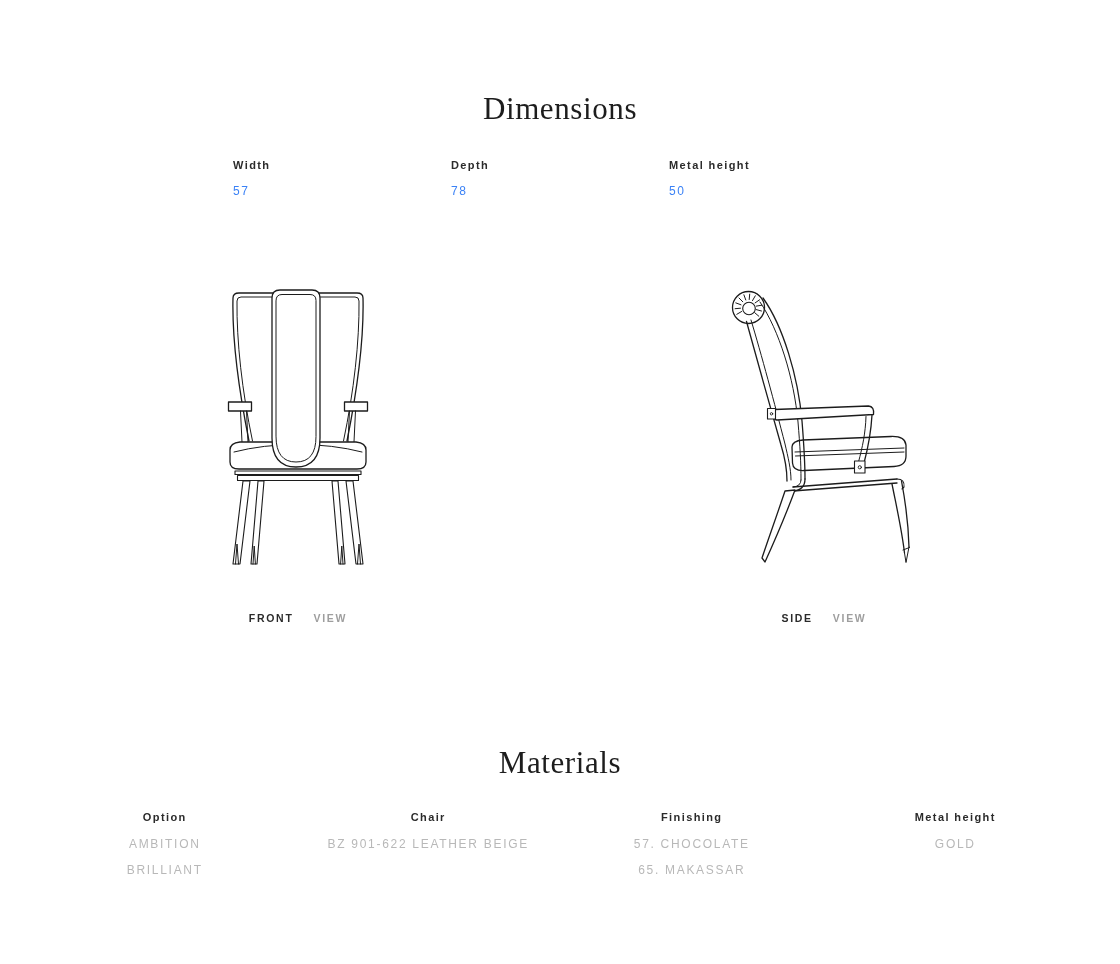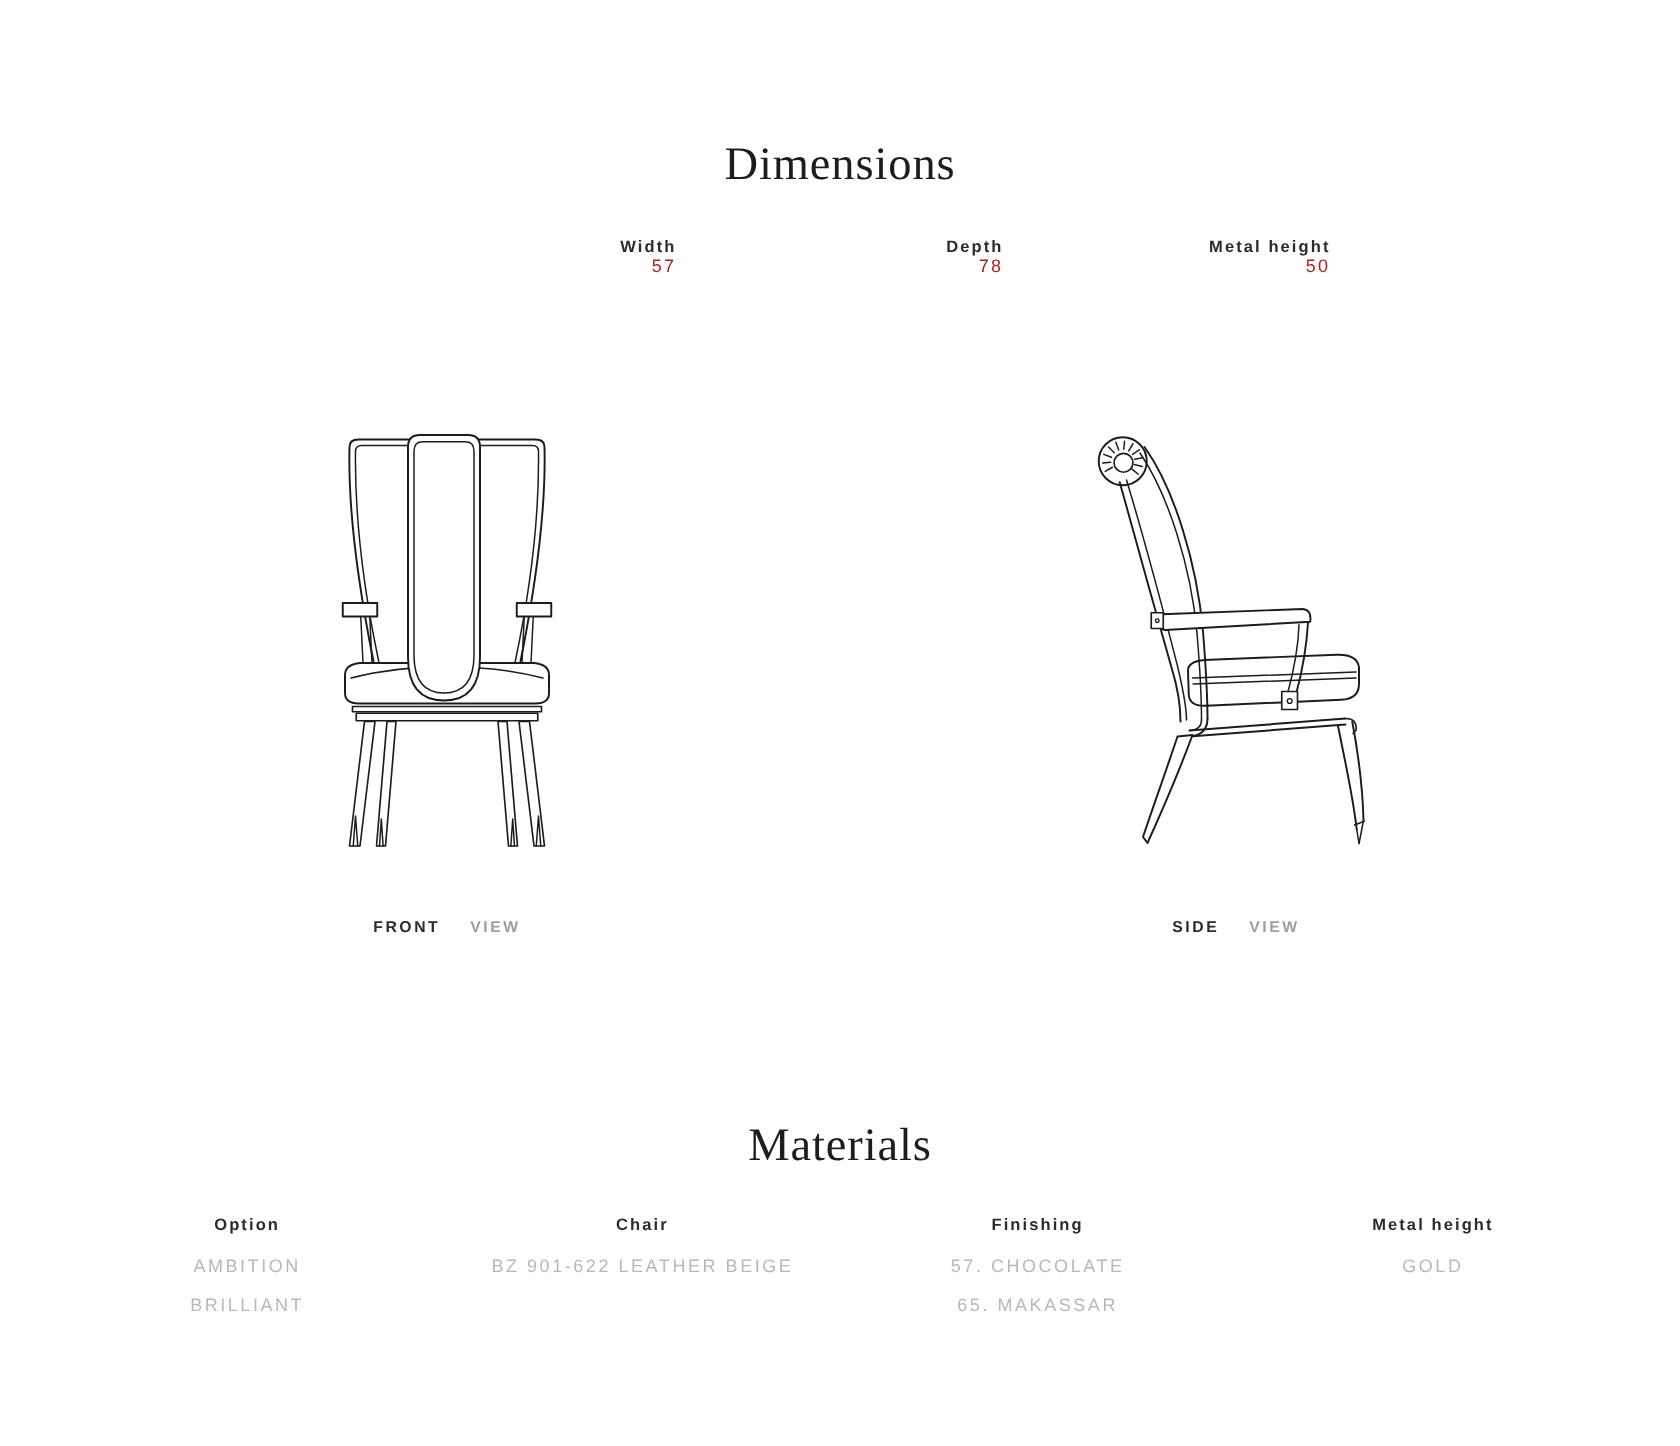--- a/index.html
+++ b/index.html
@@ -20,28 +20,29 @@
     color: #1d1d1d;
     letter-spacing: 0.6px;
   }
   #dimensions-title { top: 64px; }
   #materials-title  { top: 718px; }
 
   .stats-row {
     position: absolute; top: 159px; left: 233px; width: 654px;
     display: flex;
   }
-  .stat { flex: 1; text-align: right; }
+  .stat { flex: 1; text-align: left; }
   .stat-label {
     font-size: 11px; line-height: 12px; font-weight: 700;
     letter-spacing: 1.4px; color: #2b2b2b;
   }
   .stat-value {
+    margin-top: 14px;
     font-size: 12px; line-height: 12px;
-    letter-spacing: 1.6px; color: #b91c1c;
+    letter-spacing: 1.6px; color: #3b82f6;
   }
 
   .chair-front { position: absolute; left: 223px; top: 283px; width: 150px; height: 290px; }
   .chair-side  { position: absolute; left: 725px; top: 281px; width: 200px; height: 290px; }
   .chair-front svg, .chair-side svg { display: block; }
 
   .view-caption {
     position: absolute; top: 612px; width: 180px;
     text-align: center;
     font-size: 10.5px; line-height: 13px; font-weight: 700;

